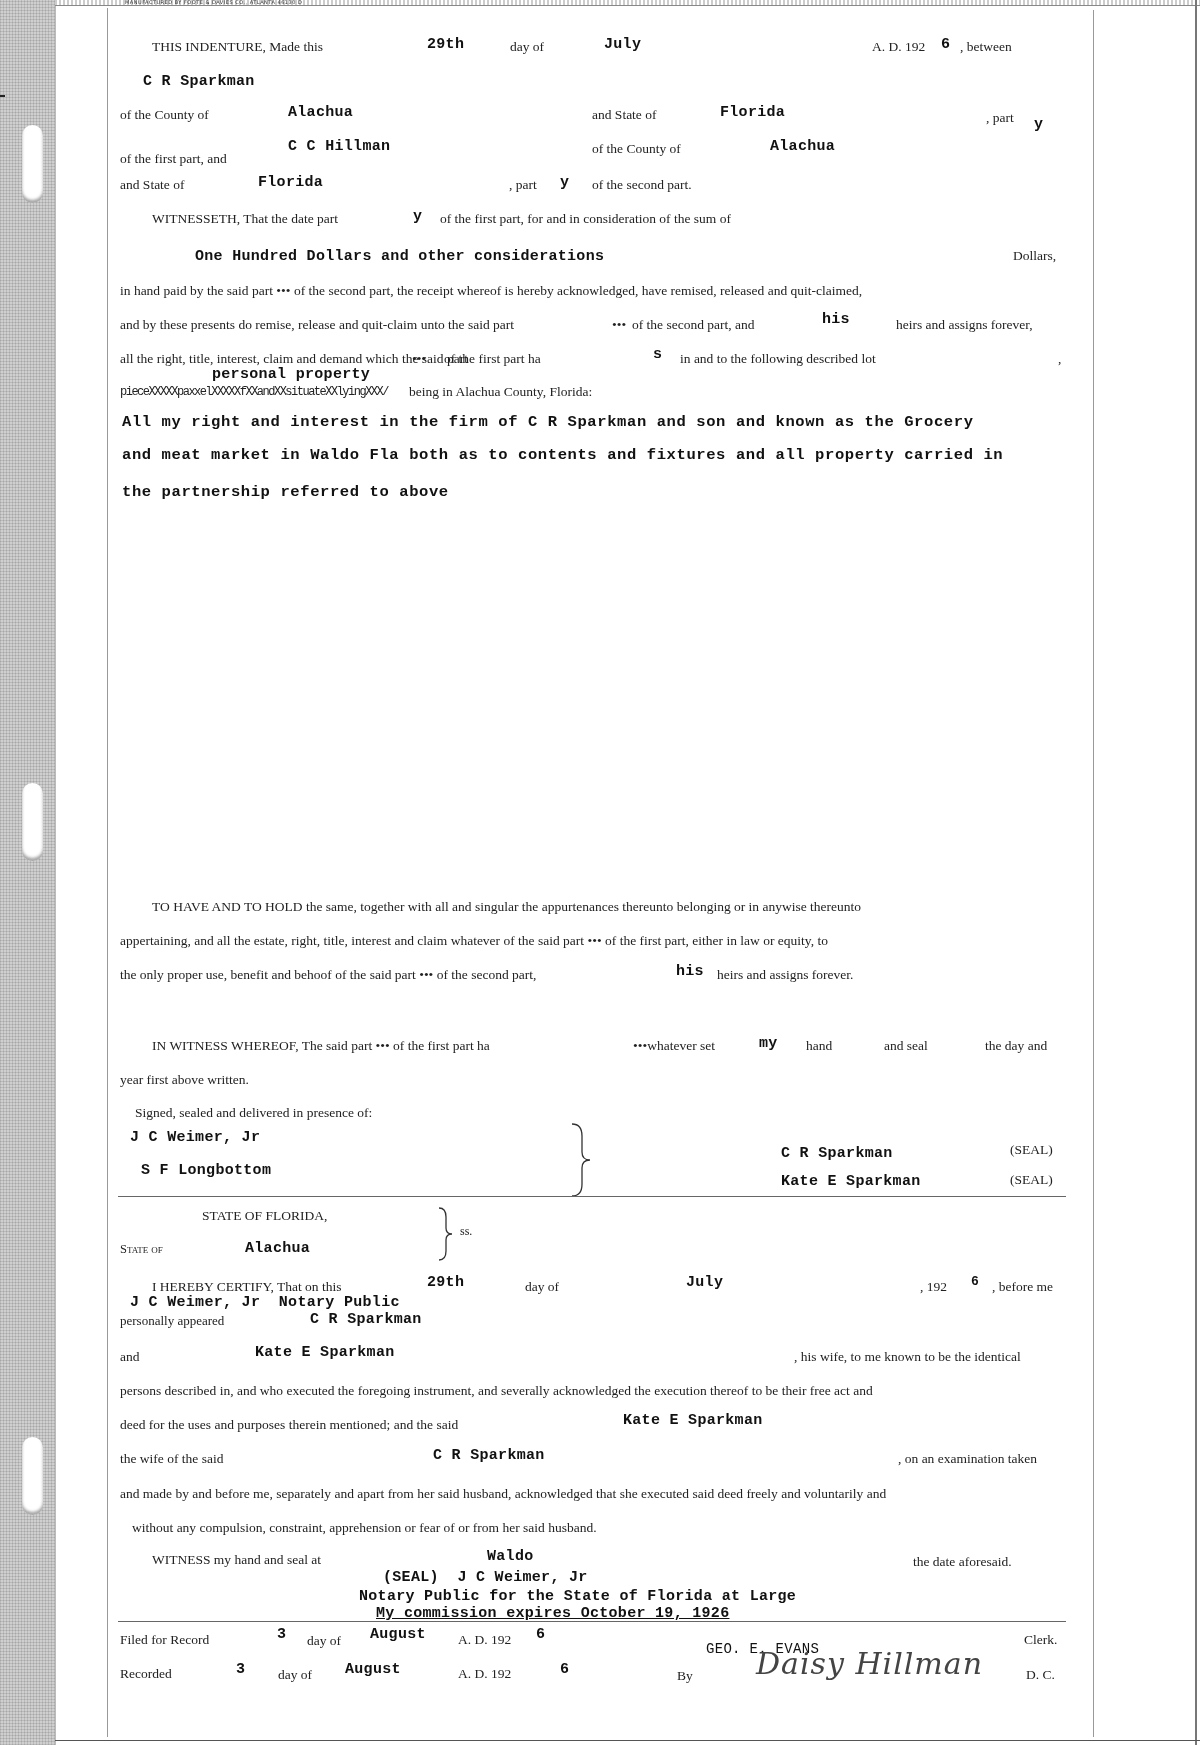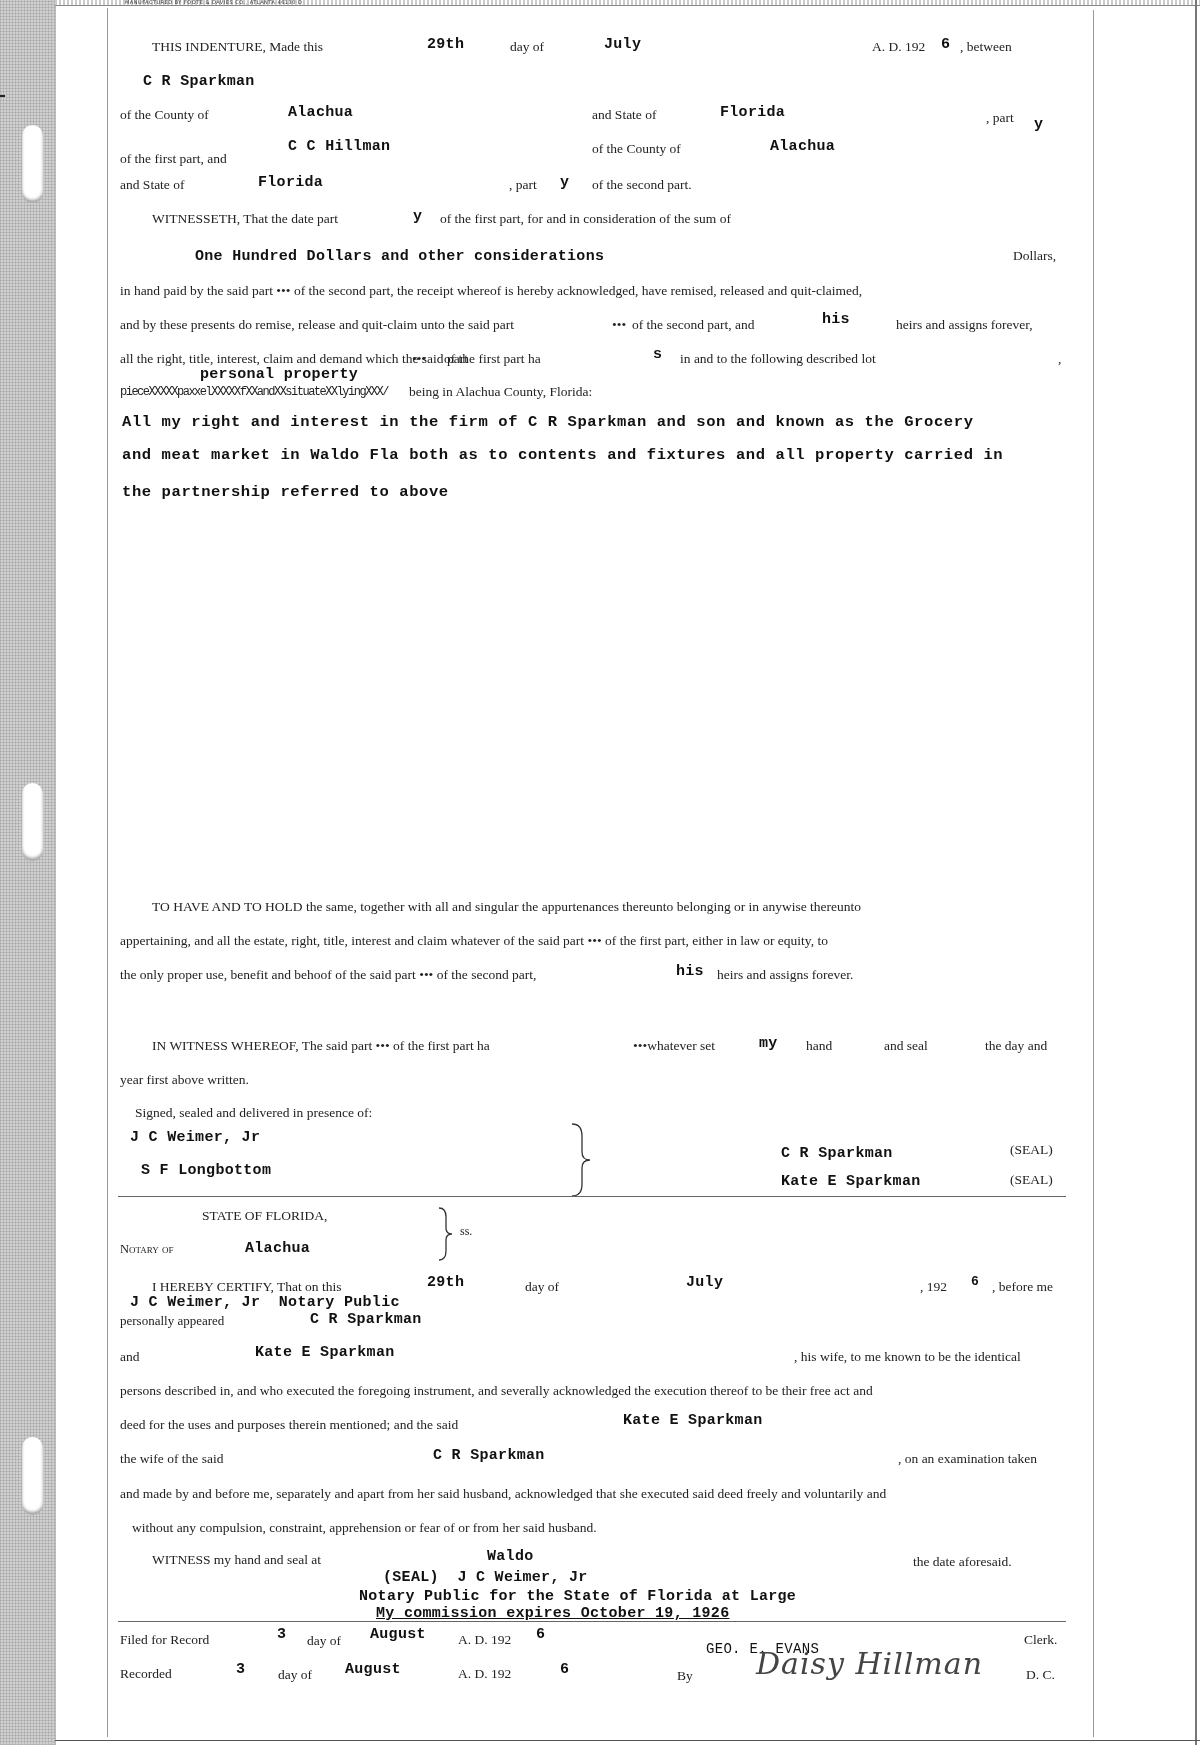--- a/index.html
+++ b/index.html
@@ -87,21 +87,21 @@
   <span class="tw" style="left:822px;top:311px">his</span>
   <span class="t" style="left:896px;top:317px">heirs and assigns forever,</span>
 
   <span class="t" style="left:120px;top:351px">all the right, title, interest, claim and demand which the said part</span>
   <span class="t" style="left:412px;top:351px">•••</span>
   <span class="t" style="left:444px;top:351px">of the first part ha</span>
   <span class="tw" style="left:653px;top:346px">s</span>
   <span class="t" style="left:680px;top:351px">in and to the following described lot</span>
   <span class="t" style="left:1058px;top:351px">,</span>
 
-  <span class="tw" style="left:200px;top:366px">personal property</span>
+  <span class="tw" style="left:212px;top:366px">personal property</span>
   <span class="strike" style="left:120px;top:385px">pieceXXXXXpaxxelXXXXXfXXandXXsituateXXlyingXXX/</span>
   <span class="t" style="left:409px;top:384px">being in Alachua County, Florida:</span>
 </div>
 
 <div>
   <span class="tw2" style="left:122px;top:413px">All my right and interest in the firm of C R Sparkman and son and known as the Grocery</span>
   <span class="tw2" style="left:122px;top:446px">and meat market in Waldo Fla both as to contents and fixtures and all property carried in</span>
   <span class="tw2" style="left:122px;top:483px">the partnership referred to above</span>
 </div>
 
@@ -133,21 +133,21 @@
   <span class="tw" style="left:781px;top:1145px">C R Sparkman</span>
   <span class="t" style="left:1010px;top:1142px">(SEAL)</span>
   <span class="tw" style="left:781px;top:1173px">Kate E Sparkman</span>
   <span class="t" style="left:1010px;top:1172px">(SEAL)</span>
 </div>
 
 <div class="hr" style="top:1196px"></div>
 
 <div>
   <span class="t" style="left:202px;top:1208px">STATE OF FLORIDA,</span>
-  <span class="t sc" style="left:120px;top:1242px;font-size:12.5px">Notary of</span>
+  <span class="t sc" style="left:120px;top:1242px;font-size:12.5px">State of</span>
   <span class="tw" style="left:245px;top:1240px">Alachua</span>
   <svg style="position:absolute;left:437px;top:1206px" width="20" height="56">
     <path d="M2 2 Q9 2 9 11 L9 22 Q9 28 15 28 Q9 28 9 34 L9 45 Q9 54 2 54" fill="none" stroke="#333" stroke-width="1.3"></path>
   </svg>
   <span class="t" style="left:460px;top:1224px;font-size:12px">ss.</span>
 
   <span class="t" style="left:152px;top:1279px">I HEREBY CERTIFY, That on this</span>
   <span class="tw" style="left:427px;top:1274px">29th</span>
   <span class="t" style="left:525px;top:1279px">day of</span>
   <span class="tw" style="left:686px;top:1274px">July</span>

